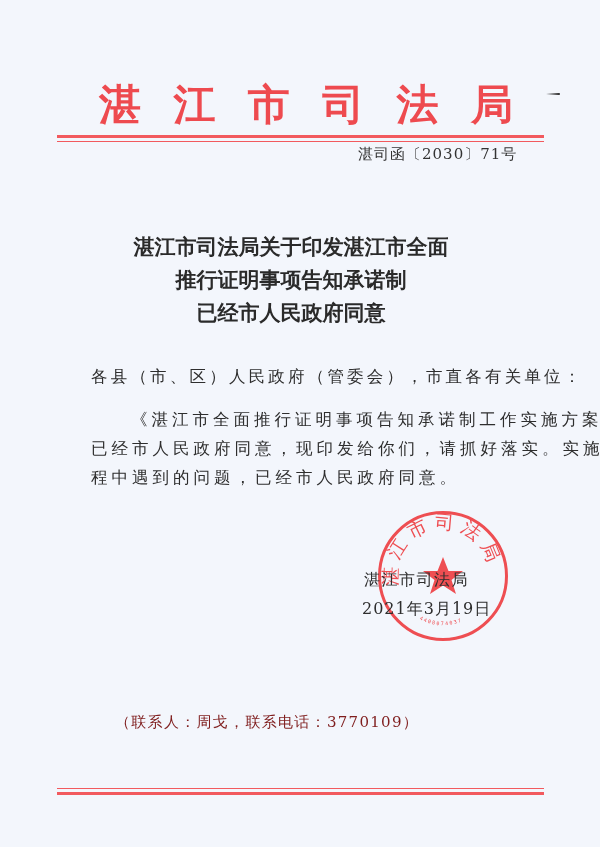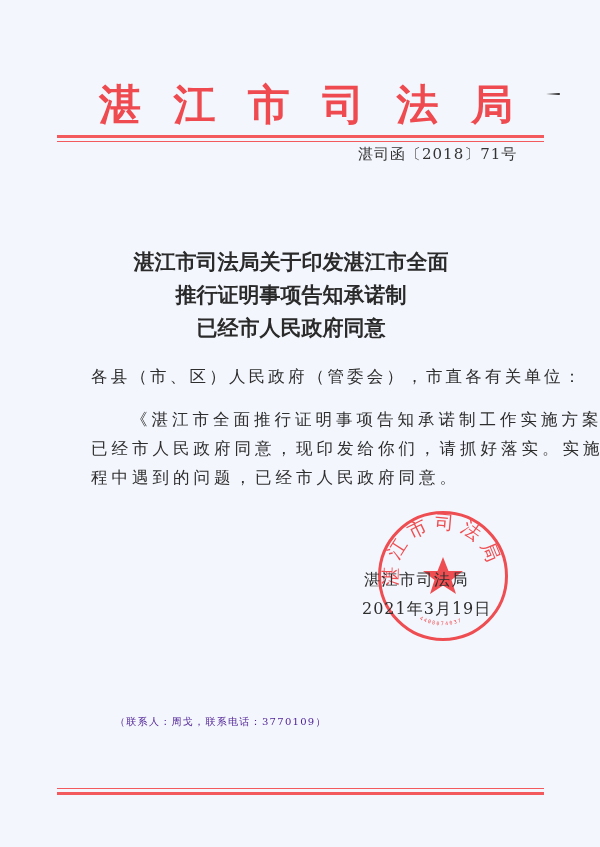--- a/index.html
+++ b/index.html
@@ -63,21 +63,21 @@
       font-size: 15px;
       line-height: 22px;
       color: #333;
       letter-spacing: 1px;
       white-space: nowrap;
     }
 
     .doc-heading {
       position: absolute;
       left: 0;
-      top: 246px;
+      top: 231px;
       width: 582px;
       text-align: center;
       font-family: "DejaVu Sans", "Liberation Sans", sans-serif;
       font-weight: bold;
       font-size: 21px;
       line-height: 33px;
       color: #2a2a2a;
     }
     .doc-heading div { white-space: nowrap; }
 
@@ -128,23 +128,23 @@
       color: #2e2e2e;
       white-space: nowrap;
       letter-spacing: 1px;
       text-align: center;
     }
 
     .contact {
       position: absolute;
       left: 115px;
       top: 712px;
-      font-size: 10px;
+      font-size: 15px;
       line-height: 20px;
-      color: #4c1d95;
+      color: #7f1d1d;
       letter-spacing: 1.3px;
       white-space: nowrap;
       text-align: right;
     }
   </style>
 </head>
 <body>
 
 <div class="page">
 
@@ -154,21 +154,21 @@
     <span>市</span>
     <span>司</span>
     <span>法</span>
     <span>局</span>
   </div>
   <div class="scan-dot"></div>
 
   <div class="rule top-thick"></div>
   <div class="rule top-thin"></div>
 
-  <div class="doc-number">湛司函〔2018〕71号</div>
+  <div class="doc-number">湛司函〔2030〕71号</div>
 
   <div class="doc-heading">
     <div>湛江市司法局关于印发湛江市全面</div>
     <div>推行证明事项告知承诺制</div>
     <div>已经市人民政府同意</div>
   </div>
 
   <div class="body-text">
     <p class="salutation">各县（市、区）人民政府（管委会），市直各有关单位：</p>
     <p class="indent">《湛江市全面推行证明事项告知承诺制工作实施方案》</p>

